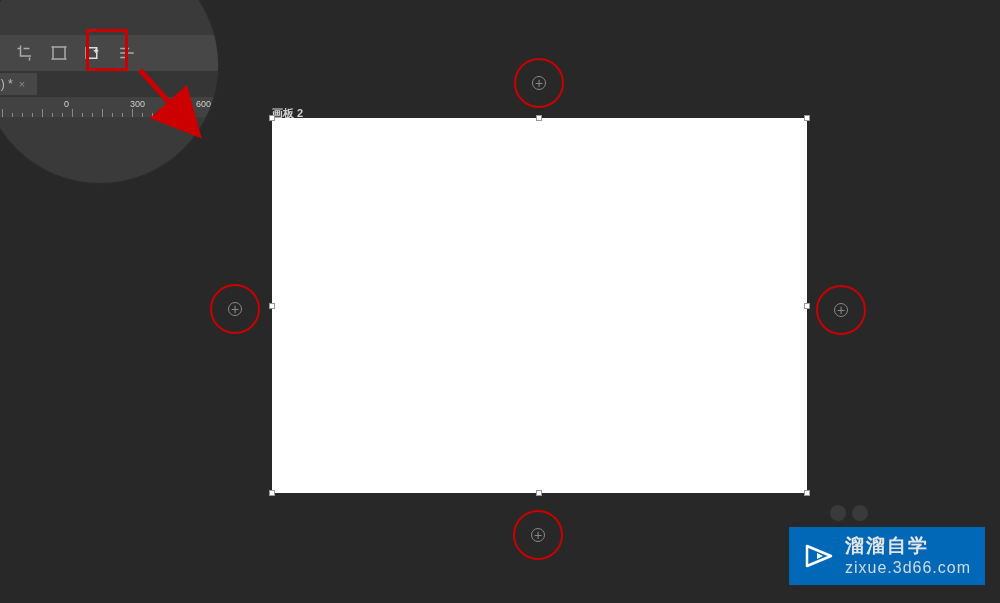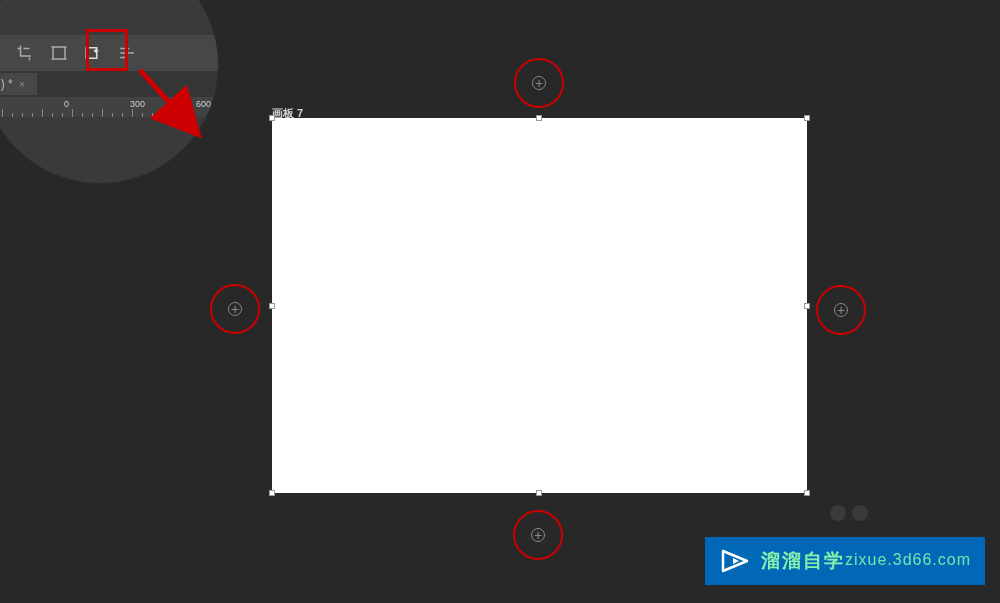--- a/index.html
+++ b/index.html
@@ -220,22 +220,22 @@
     .watermark-logo {
       width: 32px;
       height: 32px;
       display: flex;
       align-items: center;
       justify-content: center;
     }
     
     .watermark-text {
       display: flex;
-      flex-direction: row;
-      color: #86efac;
+      flex-direction: column;
+      color: #e5e5e5;
       line-height: 1.2;
     }
     
     .watermark-title {
       font-size: 19px;
       font-weight: bold;
       letter-spacing: 2px;
     }
     
     .watermark-url {
@@ -264,21 +264,21 @@
     .icon-svg {
       width: 18px;
       height: 18px;
     }
   </style>
 </head>
 <body>
 
 <div class="main-container">
 
-  <div class="artboard-label">画板 7</div>
+  <div class="artboard-label">画板 2</div>
 
   <div class="artboard"></div>
 
   <div class="selection-handle handle-tl"></div>
   <div class="selection-handle handle-tm"></div>
   <div class="selection-handle handle-tr"></div>
   <div class="selection-handle handle-ml"></div>
   <div class="selection-handle handle-mr"></div>
   <div class="selection-handle handle-bl"></div>
   <div class="selection-handle handle-bm"></div>

